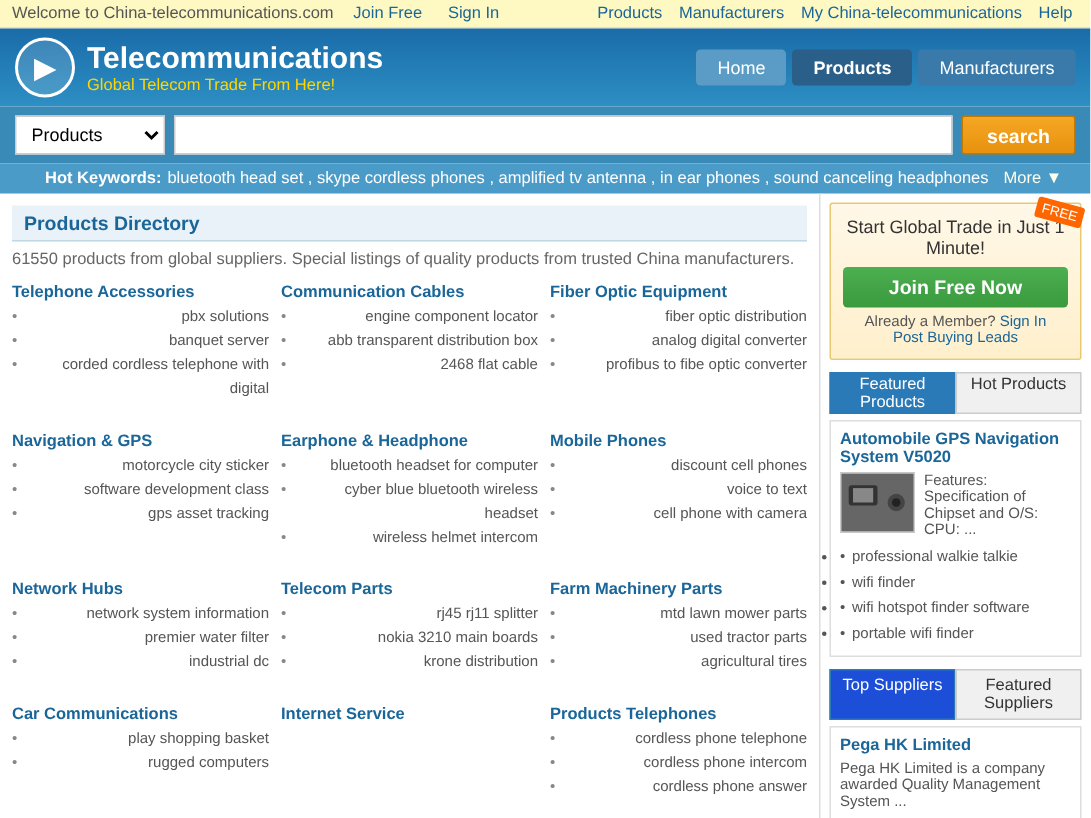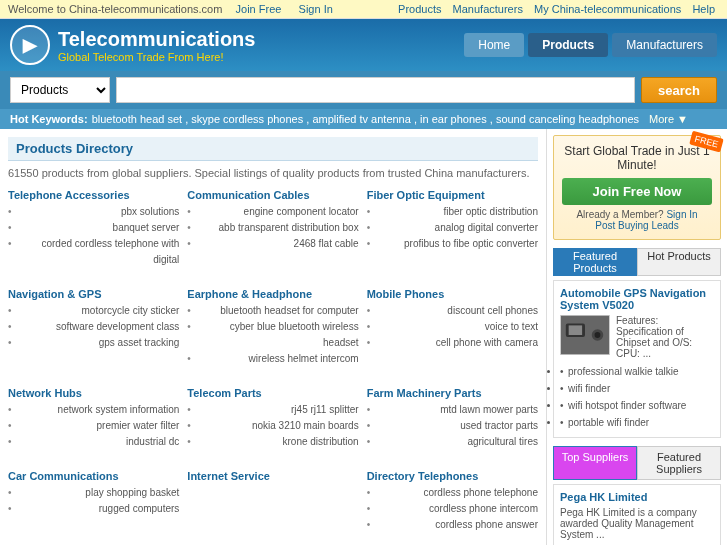--- a/index.html
+++ b/index.html
@@ -24,21 +24,21 @@
     .btn-manufacturers { background: #3a7aaa; color: #fff; }
     
     
     .search-bar { background: #3a8ab8; padding: 6px 10px; display: flex; align-items: center; gap: 6px; }
     .search-select { padding: 4px 6px; border: 1px solid #ccc; font-size: 12px; height: 26px; background: #fff; width: 100px; }
     .search-input { flex: 1; height: 26px; padding: 3px 6px; border: 1px solid #ccc; font-size: 12px; }
     .search-btn { padding: 4px 16px; background: linear-gradient(to bottom, #f5a623, #e8920f); color: #fff; border: 1px solid #c07800; cursor: pointer; font-size: 13px; font-weight: bold; height: 26px; border-radius: 2px; }
     
     
     .hot-keywords { background: #4a9bc8; padding: 4px 10px; font-size: 11px; color: #fff; display: flex; align-items: center; gap: 4px; }
-    .hot-keywords-label { font-weight: bold; color: #fff; }
+    .hot-keywords-label { font-weight: bold; color: #fff; margin-left: 20px; }
     .hot-keywords-links a { color: #fff; text-decoration: none; }
     .more-link { color: #ffe; cursor: pointer; margin-left: 6px; }
     
     
     .main-content { display: flex; gap: 0; }
     
     
     .products-section { flex: 1; padding: 8px; border-right: 1px solid #ddd; }
     .products-dir-title { font-size: 13px; font-weight: bold; color: #1a6699; border-bottom: 1px solid #c0d8e8; padding-bottom: 4px; margin-bottom: 6px; background: #e8f2f8; padding: 4px 8px; }
     .products-desc { font-size: 11px; color: #666; margin-bottom: 10px; }
@@ -68,21 +68,21 @@
     .featured-product-title { color: #1a6699; font-weight: bold; font-size: 11px; margin-bottom: 4px; }
     .featured-product-body { display: flex; gap: 6px; }
     .product-thumb { width: 50px; height: 40px; background: #888; border: 1px solid #ccc; display: flex; align-items: center; justify-content: center; color: #fff; font-size: 8px; }
     .product-details { font-size: 10px; color: #555; }
     .product-features { margin-top: 4px; }
     .product-features li { font-size: 10px; color: #555; line-height: 1.7; padding-left: 8px; position: relative; }
     .product-features li::before { content: "•"; position: absolute; left: 0; }
     
     .supplier-tabs { display: flex; margin-bottom: 4px; }
     .sup-tab { flex: 1; padding: 4px; text-align: center; font-size: 11px; cursor: pointer; border: 1px solid #ccc; background: #f0f0f0; }
-    .sup-tab.active { background: #d946ef; color: #fff; border-color: #2a7ab8; }
+    .sup-tab.active { background: #1d4ed8; color: #fff; border-color: #2a7ab8; }
     
     .supplier-box { border: 1px solid #ddd; padding: 6px; font-size: 11px; }
     .supplier-name { color: #1a6699; font-weight: bold; margin-bottom: 4px; }
     .supplier-desc { color: #555; font-size: 10px; }
   </style>
 </head>
 <body>
 
 <div class="top-bar">
   <div class="top-bar-left">
@@ -222,21 +222,21 @@
         <a href="#" class="category-title">Car Communications</a>
         <ul class="category-items">
           <li>play shopping basket</li>
           <li>rugged computers</li>
         </ul>
       </div>
       <div class="product-category">
         <a href="#" class="category-title">Internet Service</a>
       </div>
       <div class="product-category">
-        <a href="#" class="category-title">Directory Telephones</a>
+        <a href="#" class="category-title">Products Telephones</a>
         <ul class="category-items">
           <li>cordless phone telephone</li>
           <li>cordless phone intercom</li>
           <li>cordless phone answer</li>
         </ul>
       </div>
 
     </div>
   </div>
 

